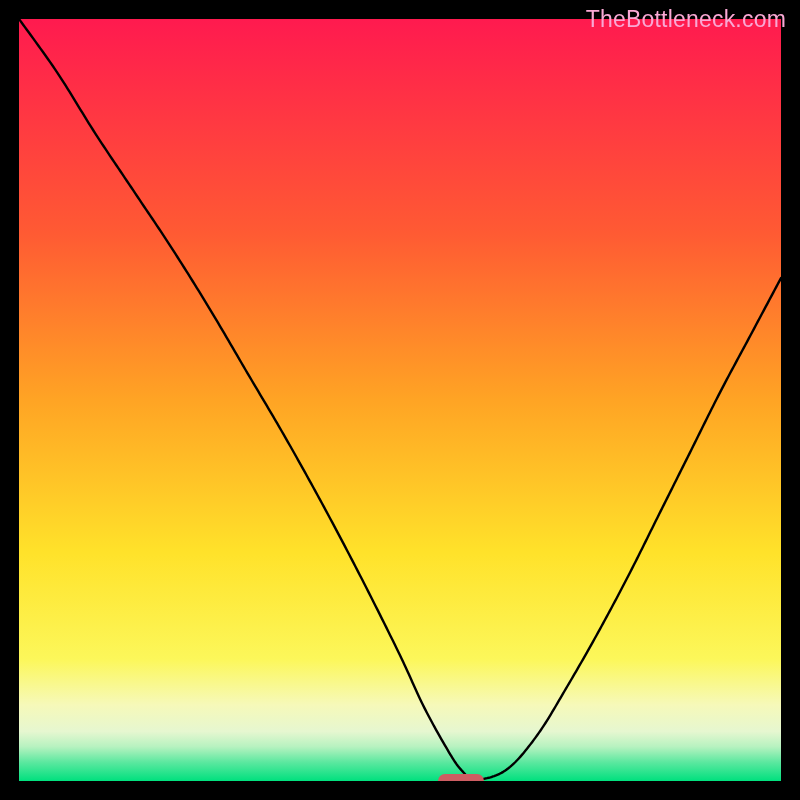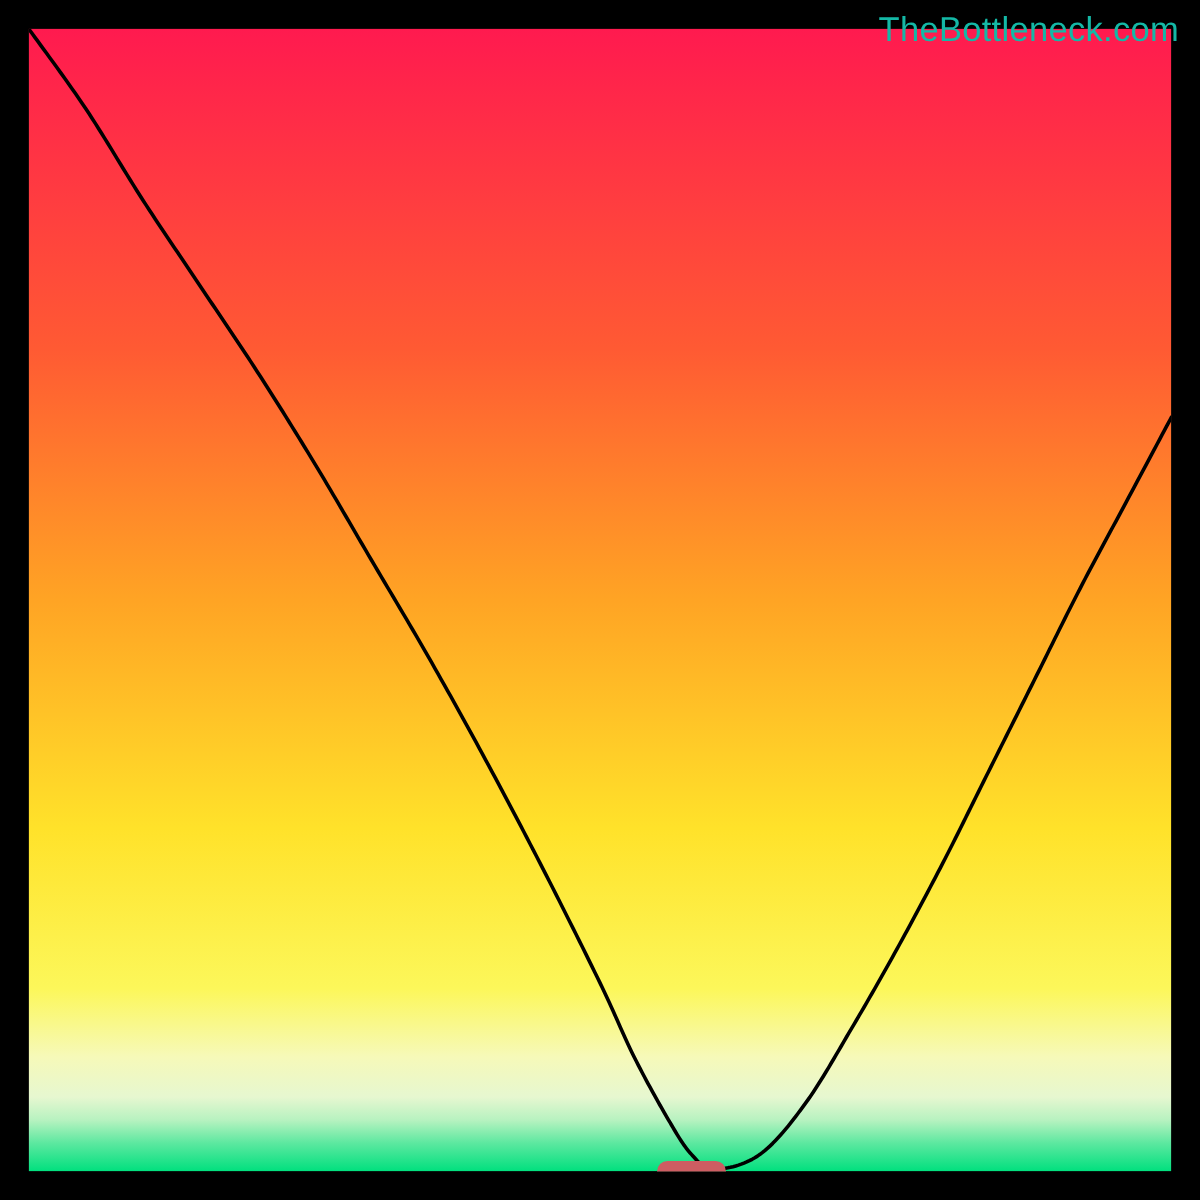--- a/index.html
+++ b/index.html
@@ -14,21 +14,21 @@
   .frame {
     position: relative;
     width: 800px;
     height: 800px;
     background: #000;
   }
   .watermark {
     position: absolute;
     top: 6px;
     right: 14px;
-    color: #14b8a6;
+    color: #f9a8d4;
     font-size: 23px;
     font-weight: 400;
     letter-spacing: 0.2px;
     z-index: 20;
   }
   .plot-area {
     position: absolute;
     left: 19px;
     top: 19px;
     width: 762px;

